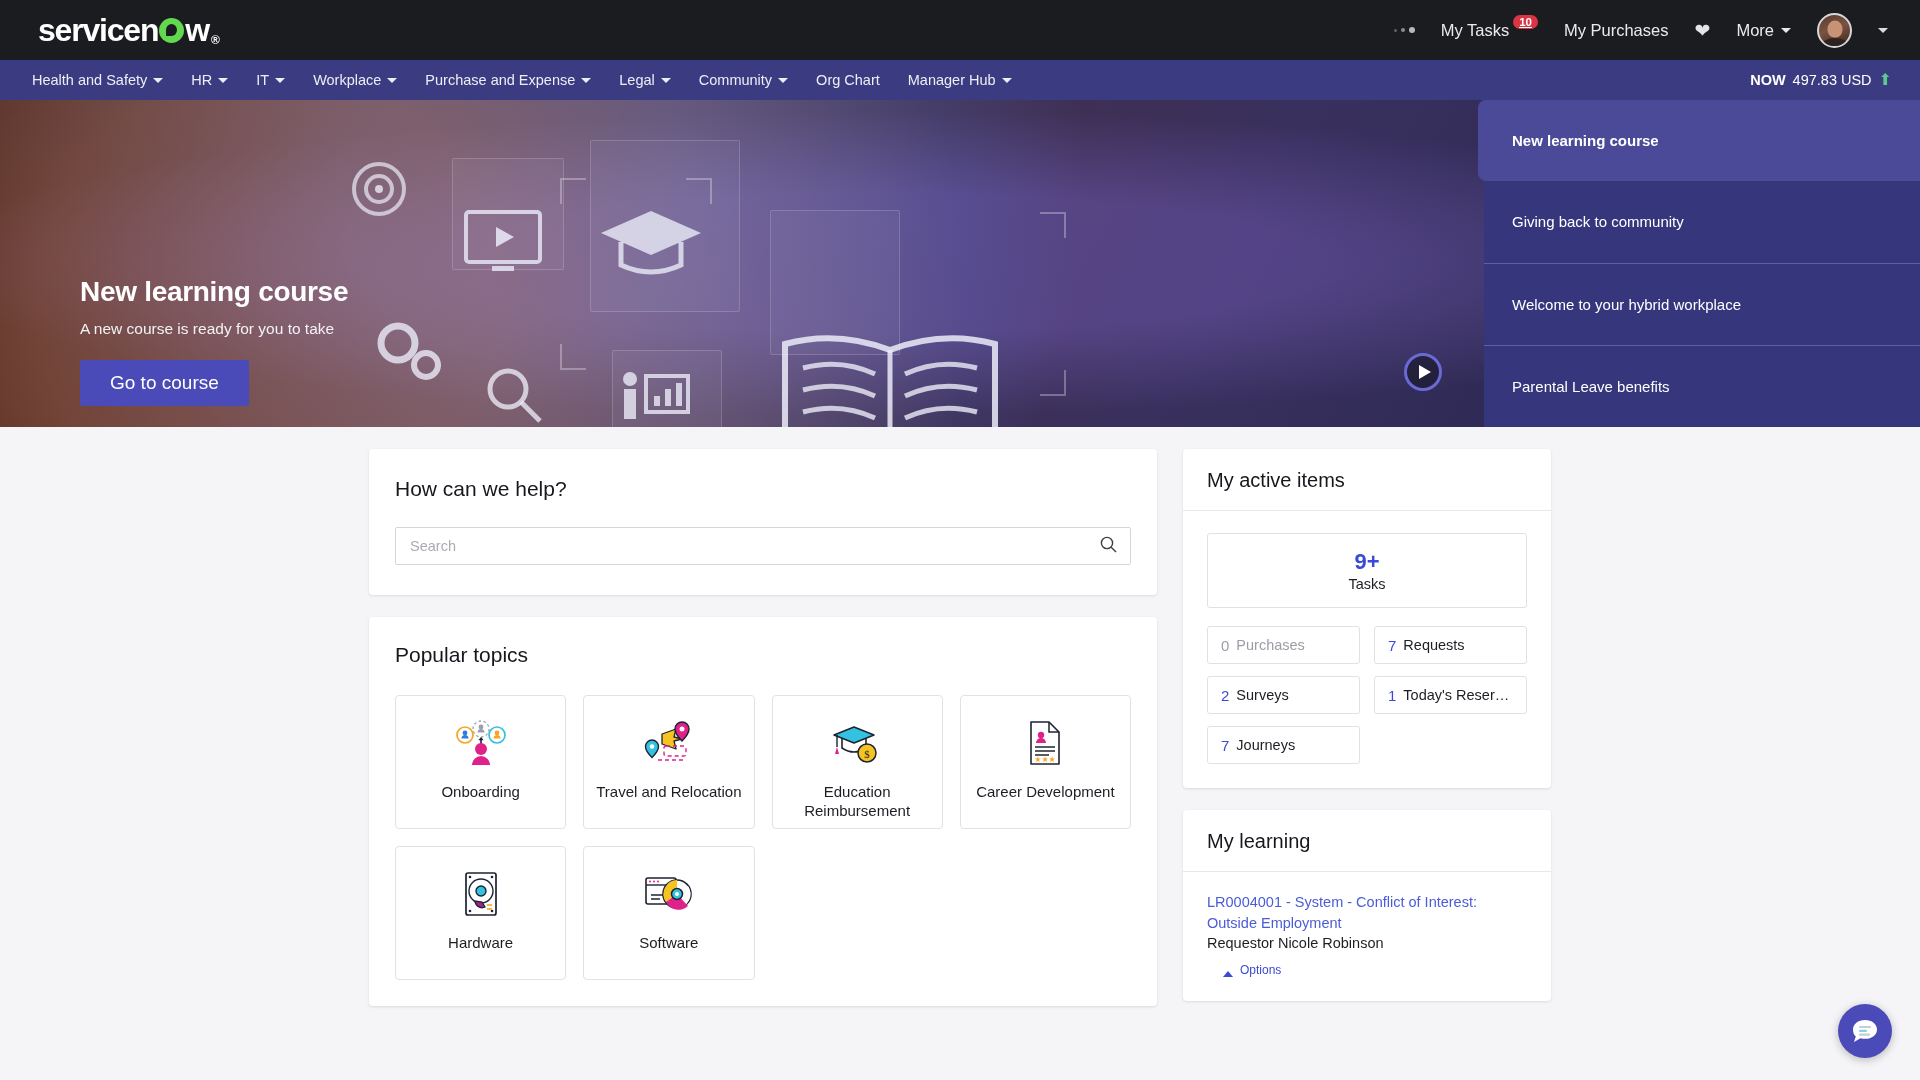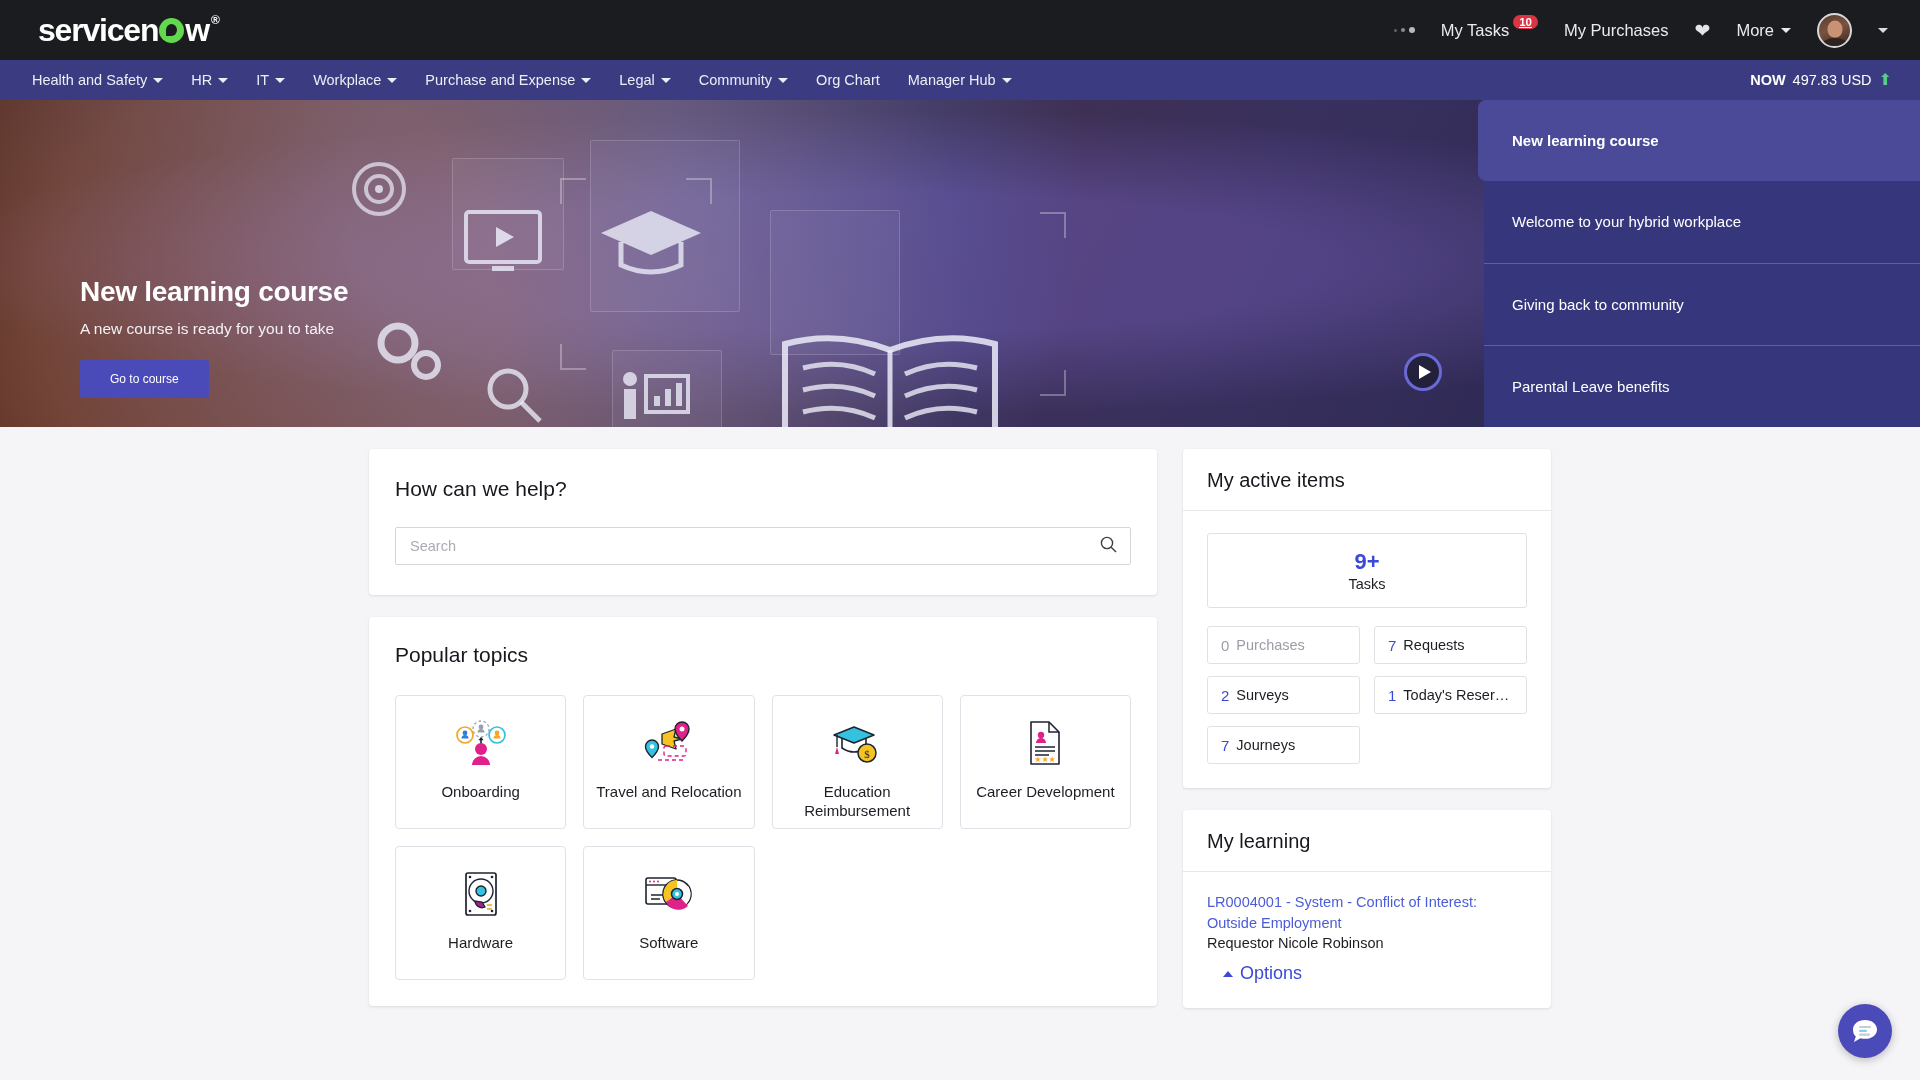--- a/index.html
+++ b/index.html
@@ -15,21 +15,21 @@
   .topbar {
     height: 60px; background: #1b1c20;
     display: flex; align-items: center;
     padding: 0 22px;
     position: relative; z-index: 40;
   }
   .logo { display: flex; align-items: baseline; padding-left: 16px; }
   .logo-text {
     font-size: 32px; font-weight: bold; color: #fff;
     letter-spacing: -1.2px; line-height: 1;
-    display: flex; align-items: flex-start;
+    display: flex; align-items: flex-end;
   }
   .logo-o {
     display: inline-block;
     width: 25px; height: 25px; border-radius: 50%;
     background: #62d84e; position: relative;
     margin: 0 1px; align-self: center;
   }
   .logo-o::after {
     content: ""; position: absolute;
     left: 7px; top: 6px; width: 11px; height: 12px;
@@ -135,21 +135,21 @@
     position: relative; z-index: 3;
     padding: 176px 0 0 80px; max-width: 620px;
   }
   .hero-title {
     color: #fff; font-size: 28px; font-weight: bold;
     letter-spacing: -0.3px; margin-bottom: 12px;
   }
   .hero-sub { color: #f2f2f5; font-size: 15.5px; margin-bottom: 22px; }
   .hero-btn {
     background: #4a4ab8; color: #fff; border: none;
-    font-size: 12px; font-family: inherit;
+    font-size: 19px; font-family: inherit;
     padding: 12px 30px; border-radius: 2px; cursor: pointer;
   }
   .play-btn {
     position: absolute; right: 478px; bottom: 36px; z-index: 4;
     width: 38px; height: 38px; border-radius: 50%;
     border: 3px solid #6a6ad6; background: rgba(25,25,40,0.62);
     display: flex; align-items: center; justify-content: center;
     cursor: pointer;
   }
   .play-btn::after {
@@ -271,22 +271,22 @@
 
   
   .appr-body { padding: 20px 24px 24px 24px; }
   .appr-link {
     color: #4a5cd6; font-size: 14.5px; line-height: 1.42;
     cursor: pointer; display: block;
   }
   .appr-req { font-size: 14.5px; color: #1c1e24; margin-top: 2px; }
   .appr-options {
     margin-top: 12px; margin-left: 16px;
-    color: #3a4ad6; font-size: 18px;
-    display: flex; align-items: center; gap: 7px; cursor: pointer;
+    color: #3a4ad6; font-size: 12px;
+    display: flex; align-items: flex-end; gap: 7px; cursor: pointer;
   }
   .chev-up {
     width: 0; height: 0;
     border-left: 5px solid transparent;
     border-right: 5px solid transparent;
     border-bottom: 6px solid currentColor;
   }
 
   
   .chat-fab {
@@ -455,24 +455,24 @@
     <button class="hero-btn">Go to course</button>
   </div>
 
   <div class="play-btn"></div>
 
   <div class="hero-carousel">
     <div class="carousel-item active">
       <span>New learning course</span>
     </div>
     <div class="carousel-item">
+      <span>Giving back to community</span>
+    </div>
+    <div class="carousel-item">
       <span>Welcome to your hybrid workplace</span>
-    </div>
-    <div class="carousel-item">
-      <span>Giving back to community</span>
     </div>
     <div class="carousel-item">
       <span>Parental Leave benefits</span>
     </div>
   </div>
 </div>
 
 <div class="content">
 
   <div class="col-main">

